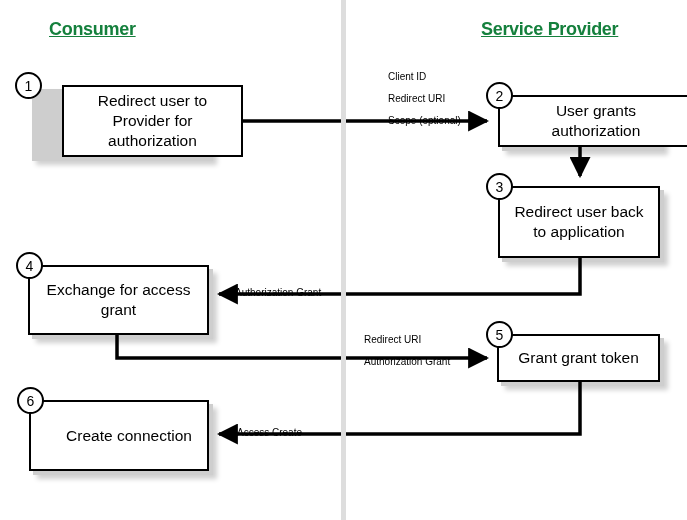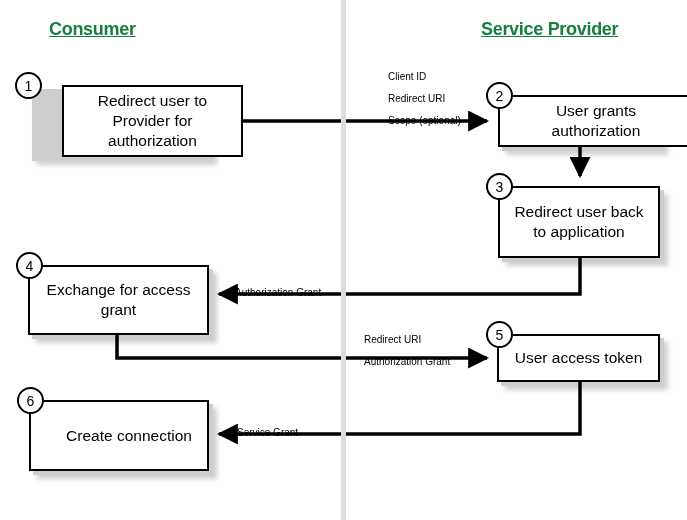--- a/index.html
+++ b/index.html
@@ -164,34 +164,34 @@
 
   <div class="node-box" id="node-4" style="left:28px; top:265px; width:181px; height:70px;">
     <span class="node-label">Exchange for access
 grant</span>
   </div>
   <div class="step-badge" style="left:16px; top:252px;">
     <span>4</span>
   </div>
 
   <div class="node-box" id="node-5" style="left:497px; top:334px; width:163px; height:48px;">
-    <span class="node-label">User access token</span>
+    <span class="node-label">Grant grant token</span>
   </div>
   <div class="step-badge" style="left:486px; top:321px;">
     <span>5</span>
   </div>
 
   <div class="node-box" id="node-6" style="left:29px; top:400px; width:180px; height:71px;padding-left:20px;">
     <span class="node-label">Create connection</span>
   </div>
   <div class="step-badge" style="left:17px; top:387px;">
     <span>6</span>
   </div>
 
   <div class="edge-label" style="left:388px; top:66px;">Client ID
 Redirect URI
 Scope (optional)</div>
   <div class="edge-label" style="left:235px; top:282px;">Authorization Grant</div>
   <div class="edge-label" style="left:364px; top:329px;">Redirect URI
 Authorization Grant</div>
-  <div class="edge-label" style="left:237px; top:422px;">Service Grant</div>
+  <div class="edge-label" style="left:237px; top:422px;">Access Create</div>
 
 </div>
 
 </body></html>

